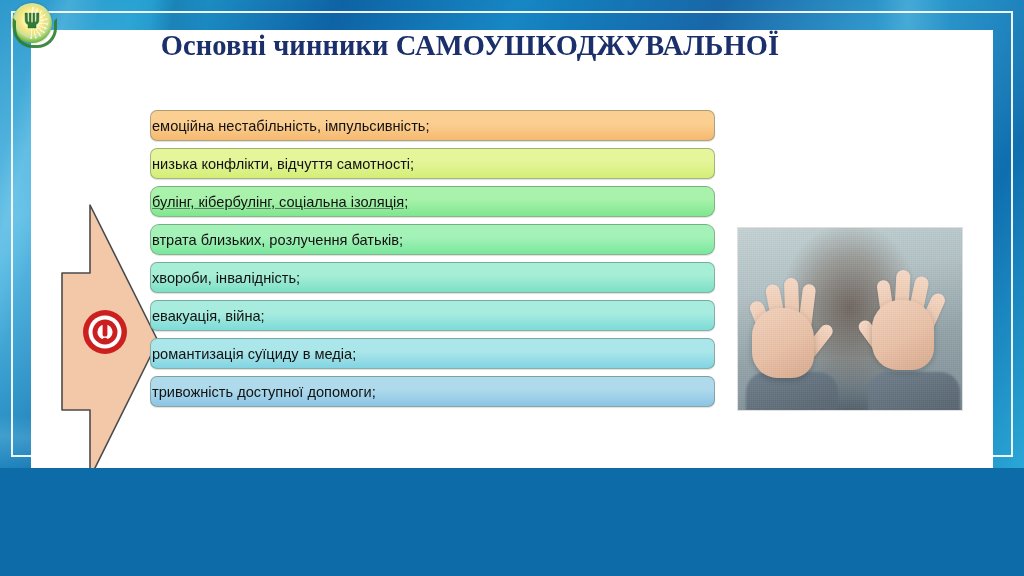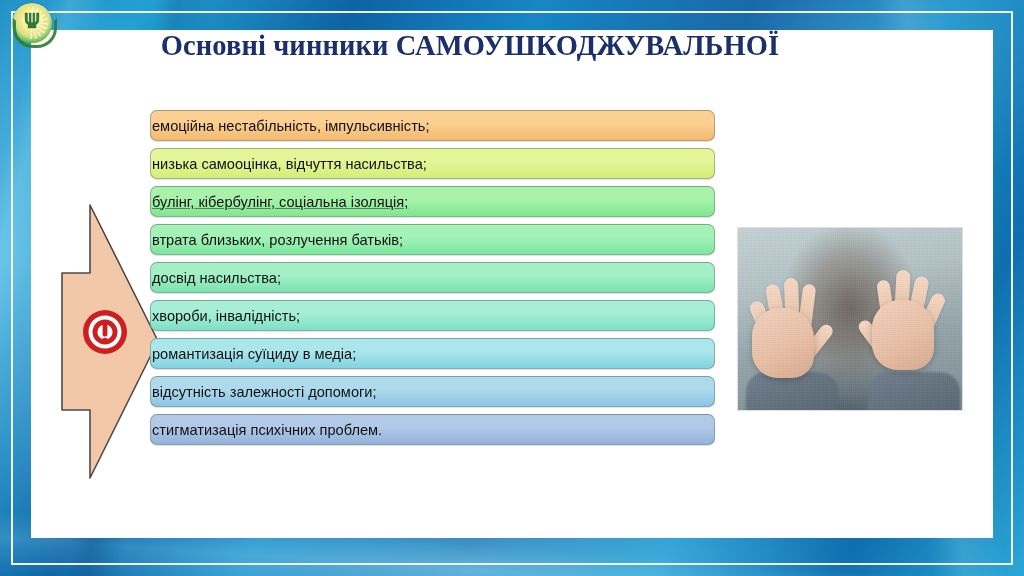--- a/index.html
+++ b/index.html
@@ -3,21 +3,21 @@
 <meta charset="utf-8">
 <title>Slide</title>
 <style>
   html,body{margin:0;padding:0;}
   body{
     width:1024px;height:576px;overflow:hidden;
     font-family:"Liberation Sans","DejaVu Sans",sans-serif;
     background:#0d6ba8;
   }
   #slide{
-    position:relative;width:1024px;height:576px;overflow:hidden;
+    position:relative;width:1024px;height:468px;overflow:hidden;
   }
   
   .frame-bg{
     position:absolute;inset:0;
     background:
       radial-gradient(ellipse 420px 220px at 84% 6%, rgba(255,255,255,.10), rgba(255,255,255,0) 70%),
       radial-gradient(ellipse 300px 400px at 2% 46%, rgba(180,230,255,.42), rgba(180,230,255,0) 72%),
       radial-gradient(ellipse 520px 120px at 46% 99%, rgba(140,225,250,.55), rgba(140,225,250,0) 75%),
       linear-gradient(118deg,#1e8fc6 0%,#23a0d2 11%,#0e63a4 27%,#1787c4 41%,#0c5fa3 57%,#1c94cc 72%,#0f6eae 86%,#2aa7d6 100%);
   }
@@ -199,42 +199,39 @@
         <circle cx="24" cy="32.6" r="2.9" fill="#cc1f1f"></circle>
       </svg>
     </div>
   </div>
 
   <div class="bars">
       <div class="bar" style="background: linear-gradient(rgb(251, 207, 146) 0%, rgb(251, 207, 146) 42%, rgb(245, 185, 111) 100%);">
         <span>емоційна нестабільність, імпульсивність;</span>
       </div>
       <div class="bar" style="background: linear-gradient(rgb(228, 245, 154) 0%, rgb(228, 245, 154) 42%, rgb(212, 238, 118) 100%);">
-        <span>низька самооцінка, відчуття насильства;</span>
-      </div>
-      <div class="bar" style="background: linear-gradient(rgb(168, 242, 171) 0%, rgb(168, 242, 171) 42%, rgb(127, 231, 143) 100%);">
+        <span>низька конфлікти, відчуття самотності;</span>
+      </div>
+      <div class="bar" style="background: linear-gradient(rgb(168, 242, 171) 0%, rgb(168, 242, 171) 42%, rgb(127, 231, 143) 100%); border-radius: 9px;">
         <span class="ul">булінг, кібербулінг, соціальна ізоляція;</span>
       </div>
-      <div class="bar" style="background: linear-gradient(rgb(164, 242, 184) 0%, rgb(164, 242, 184) 42%, rgb(121, 231, 156) 100%);">
+      <div class="bar" style="background: linear-gradient(rgb(164, 242, 184) 0%, rgb(164, 242, 184) 42%, rgb(121, 231, 156) 100%); border-radius: 9px;">
         <span>втрата близьких, розлучення батьків;</span>
-      </div>
-      <div class="bar" style="background: linear-gradient(rgb(164, 240, 198) 0%, rgb(164, 240, 198) 42%, rgb(121, 227, 176) 100%);">
-        <span>досвід насильства;</span>
       </div>
       <div class="bar" style="background: linear-gradient(rgb(166, 238, 214) 0%, rgb(166, 238, 214) 42%, rgb(124, 224, 198) 100%); text-align: center;">
         <span>хвороби, інвалідність;</span>
       </div>
+      <div class="bar" style="background: linear-gradient(rgb(168, 236, 223) 0%, rgb(168, 236, 223) 42%, rgb(125, 219, 216) 100%);">
+        <span>евакуація, війна;</span>
+      </div>
       <div class="bar" style="background: linear-gradient(rgb(171, 230, 234) 0%, rgb(171, 230, 234) 42%, rgb(130, 212, 226) 100%); text-align: center;">
         <span>романтизація суїциду в медіа;</span>
       </div>
       <div class="bar" style="background: linear-gradient(rgb(174, 218, 236) 0%, rgb(174, 218, 236) 42%, rgb(140, 196, 228) 100%);">
-        <span>відсутність залежності допомоги;</span>
-      </div>
-      <div class="bar" style="background: linear-gradient(rgb(178, 201, 232) 0%, rgb(178, 201, 232) 42%, rgb(148, 178, 221) 100%);">
-        <span>стигматизація психічних проблем.</span>
+        <span>тривожність доступної допомоги;</span>
       </div>
     </div>
 
   <div class="photo">
     <div class="glass"></div>
     <div class="sleeve" style="left:8px;"></div>
     <div class="sleeve" style="right:2px;"></div>
 
     <div class="hand" style="left:14px;top:42px;width:100px;height:120px;">
       <div class="f" style="left:4px;  top:30px; width:14px;height:46px;transform:rotate(-22deg);"></div>

